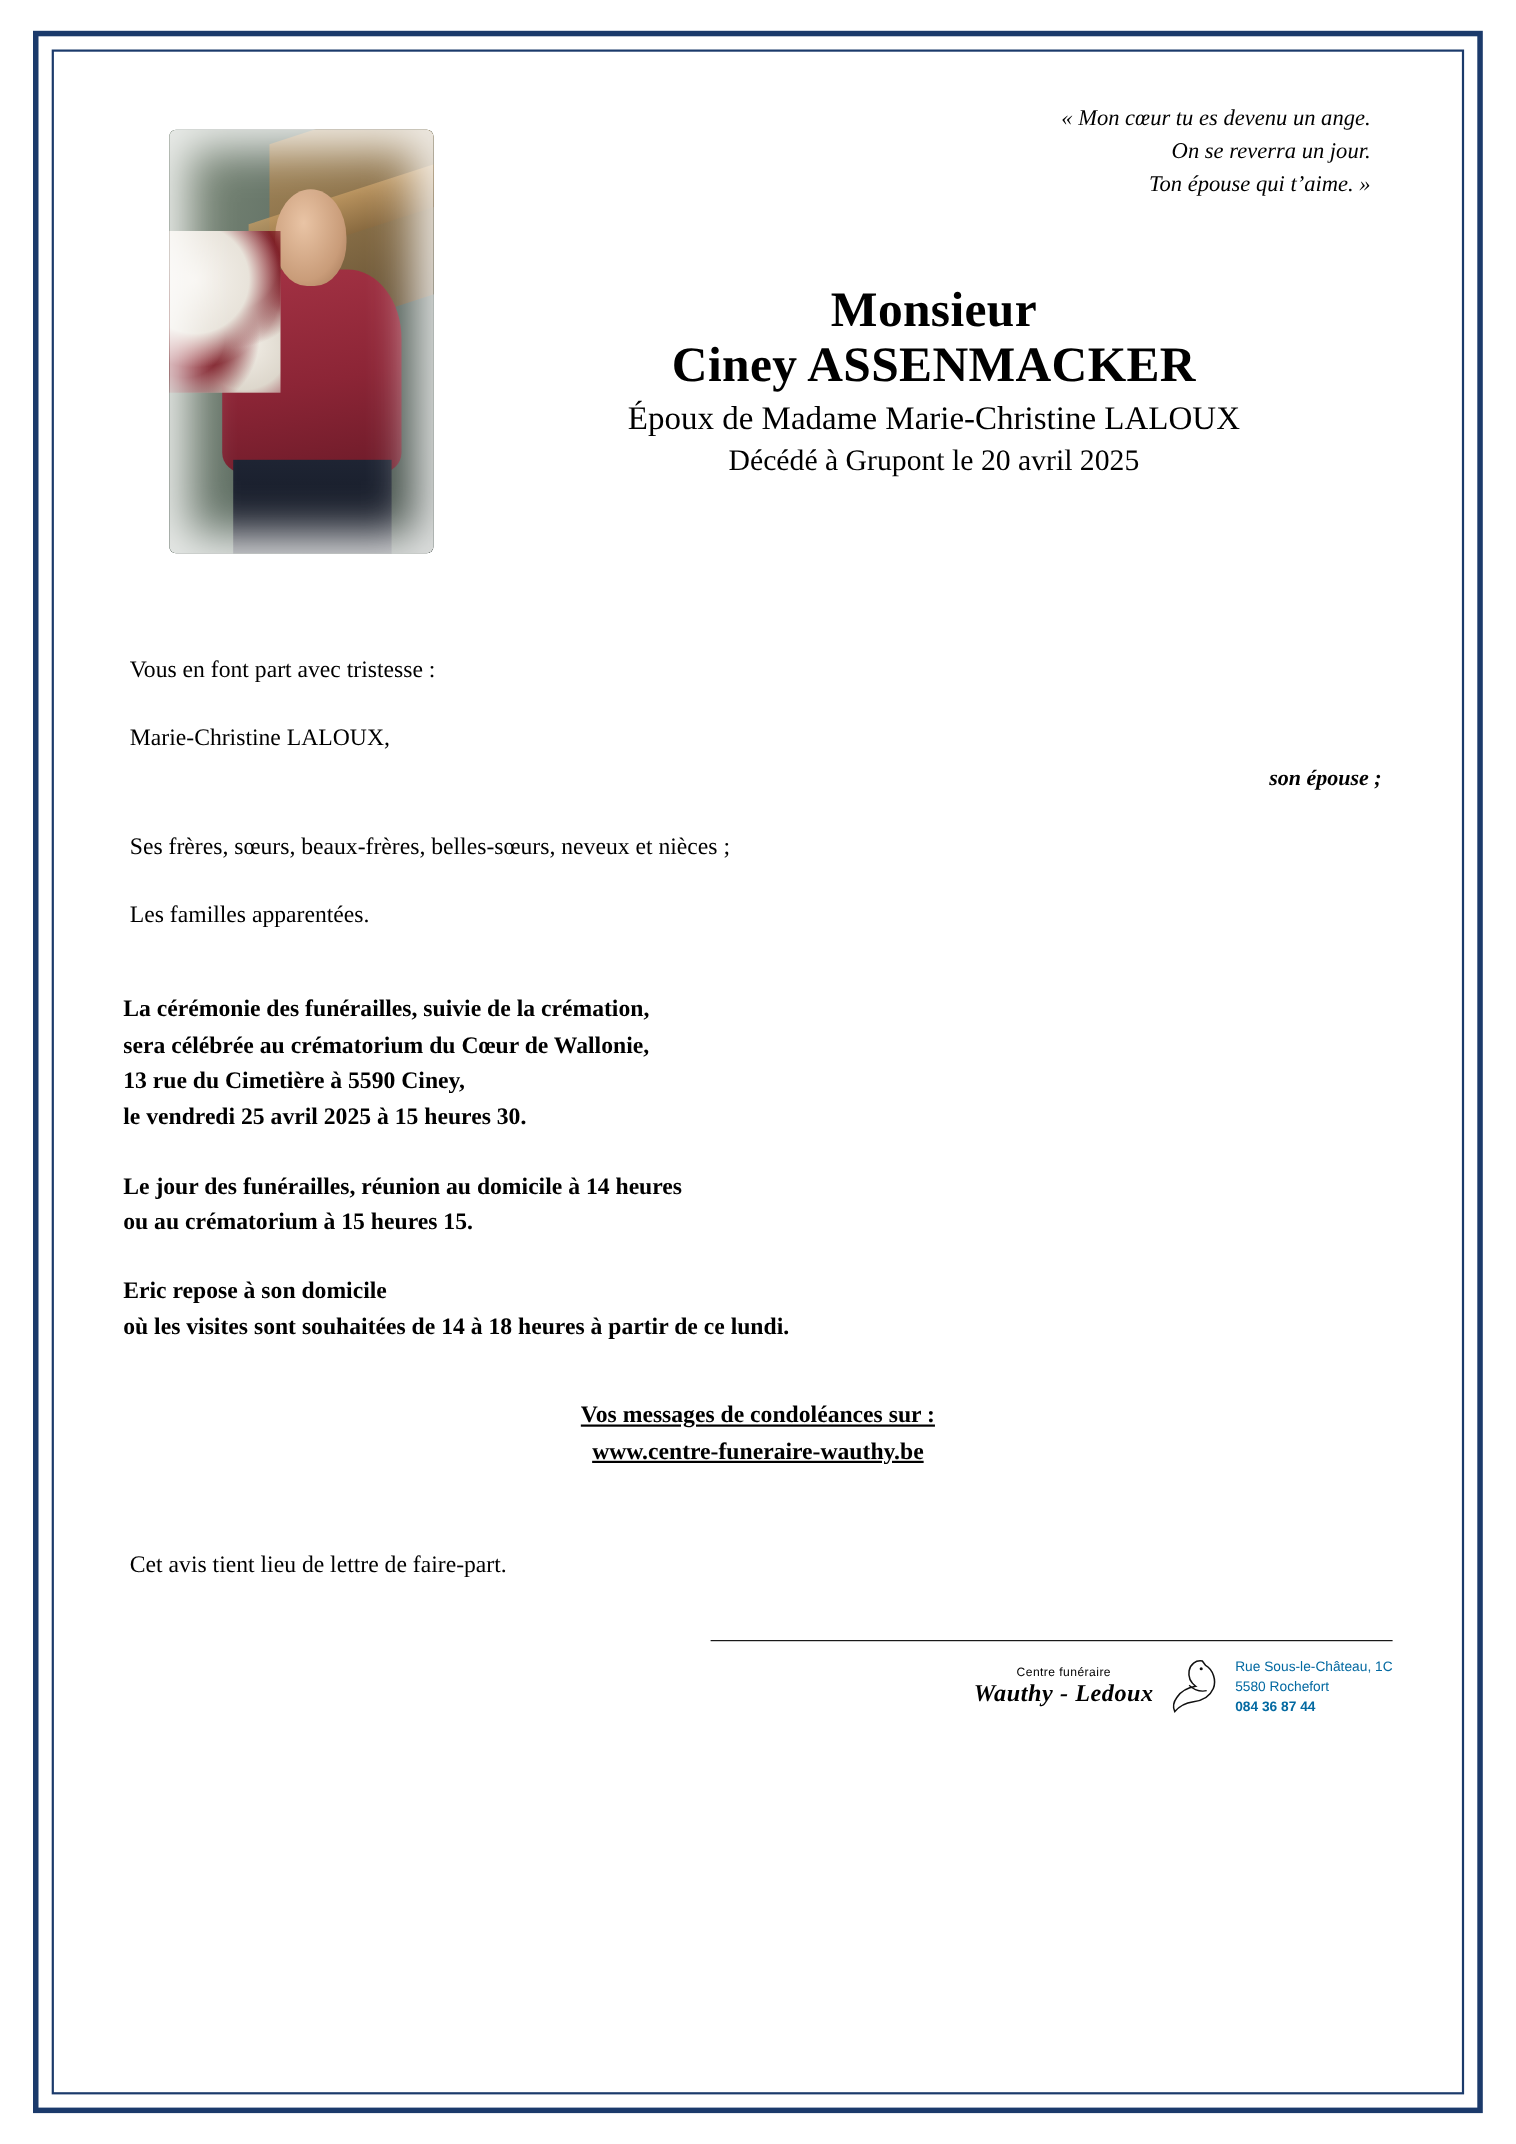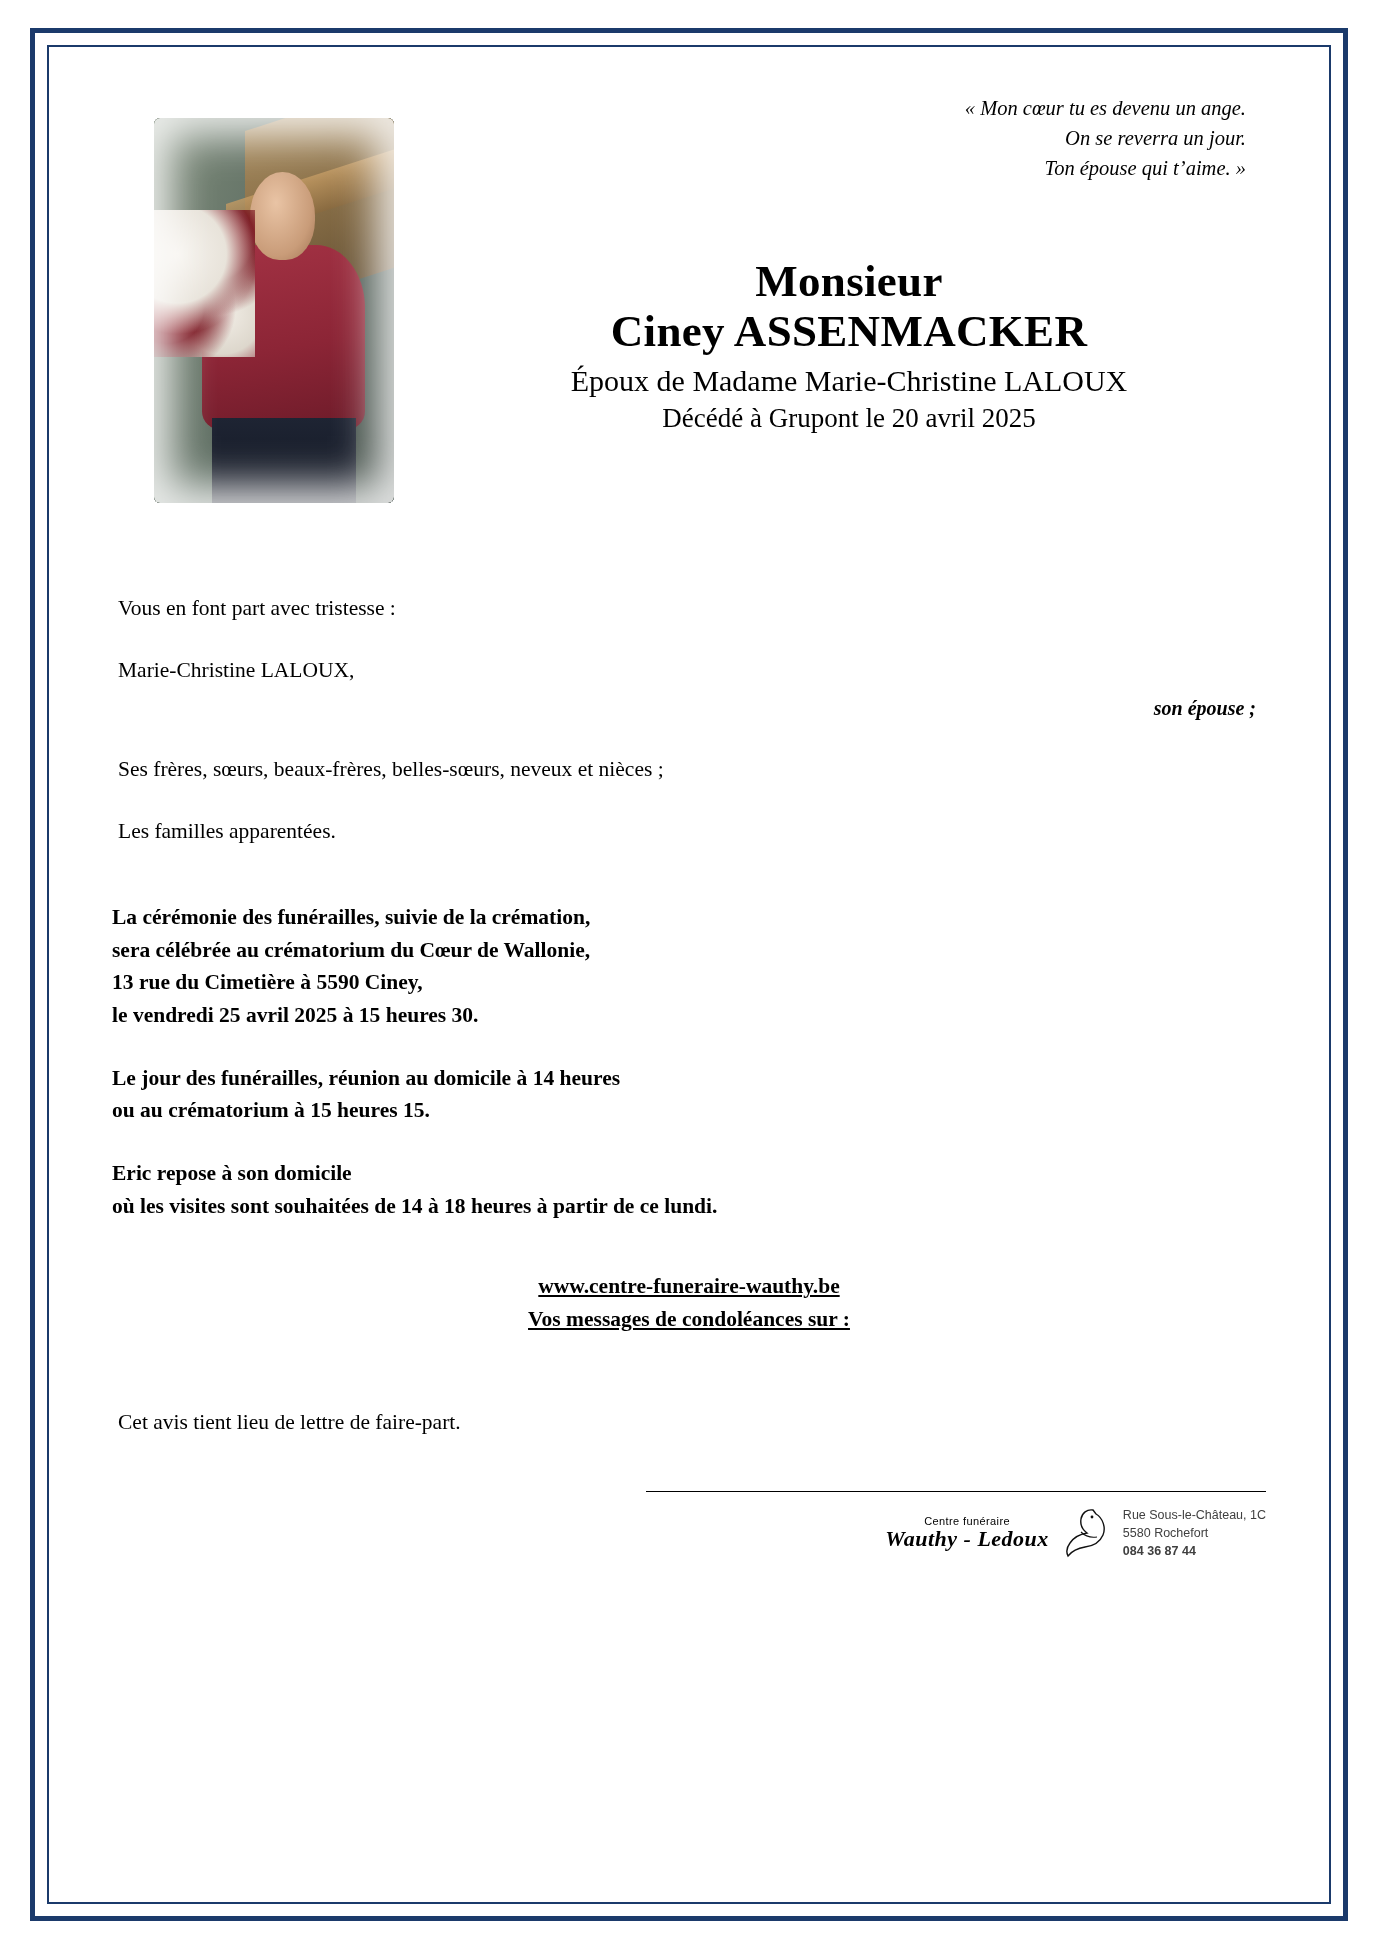--- a/index.html
+++ b/index.html
@@ -268,21 +268,21 @@
     font-weight: bold;
     font-style: italic;
     font-size: 22px;
     letter-spacing: .5px;
   }
   .logo-mark svg { display: block; }
   .footer-addr {
     font-family: "Liberation Sans", sans-serif;
     font-size: 12.5px;
     line-height: 1.45;
-    color: #404040;
+    color: #0369a1;
   }
   .footer-addr .phone { font-weight: bold; }
 </style>
 </head>
 <body>
 
 <div class="page">
   <div class="frame-outer"></div>
   <div class="frame-inner"></div>
 
@@ -337,22 +337,22 @@
         <div>Le jour des funérailles, réunion au domicile à 14 heures</div>
         <div>ou au crématorium à 15 heures 15.</div>
       </div>
       <div class="blk">
         <div>Eric repose à son domicile</div>
         <div>où les visites sont souhaitées de 14 à 18 heures à partir de ce lundi.</div>
       </div>
     </div>
 
     <div class="condolences">
+      <span>Vos messages de condoléances sur :</span>
       <span>www.centre-funeraire-wauthy.be</span>
-      <span>Vos messages de condoléances sur :</span>
     </div>
 
     <div class="closing">Cet avis tient lieu de lettre de faire-part.</div>
 
     <div class="footer">
       <div class="footer-rule"></div>
       <div class="footer-logo">
         <div class="logo-text">
           <div class="logo-top">Centre funéraire</div>
           <div class="logo-main">Wauthy - Ledoux</div>

